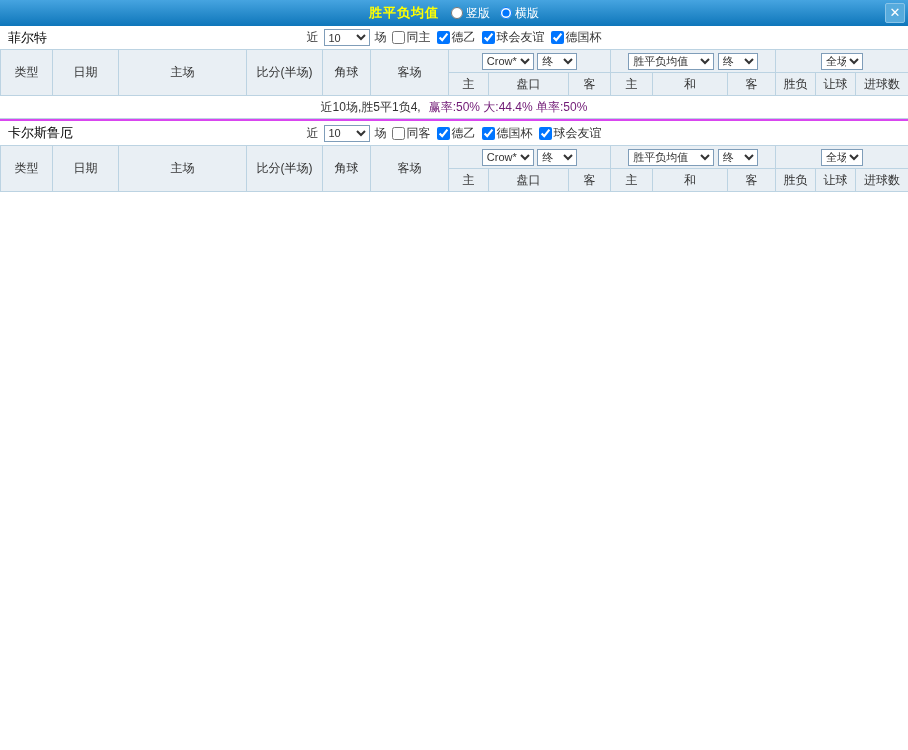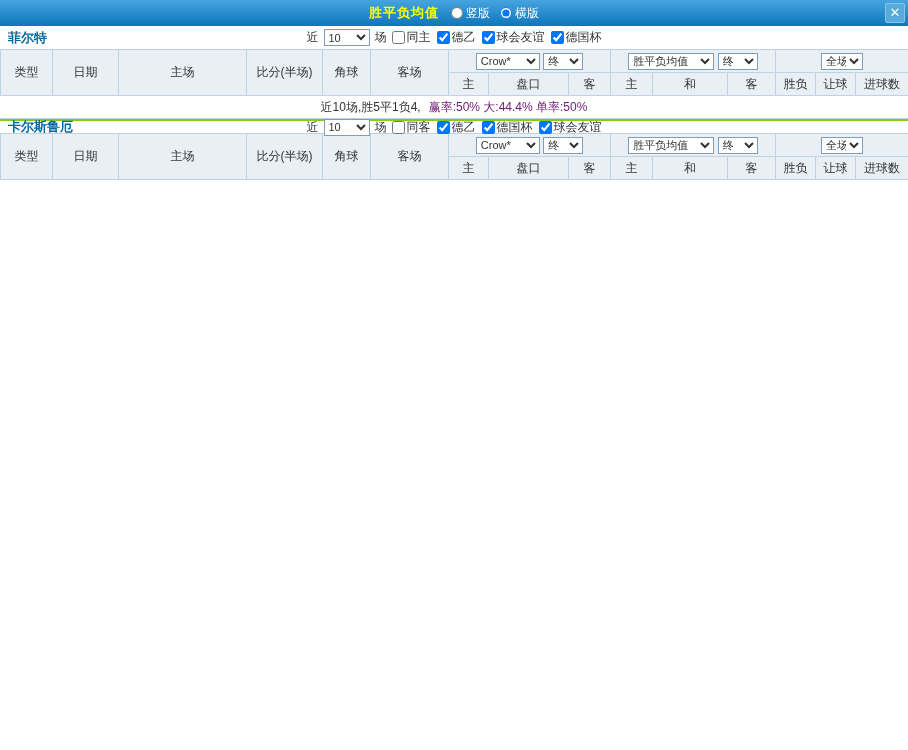--- a/index.html
+++ b/index.html
@@ -9,28 +9,28 @@
 .titlebar{position:relative;height:26px;background:linear-gradient(to bottom,#46a4e0,#0e76ba);
           display:flex;align-items:center;justify-content:center;gap:12px}
 .titlebar .title{color:#ffff00;font-weight:bold;font-size:13px;letter-spacing:1px}
 .radio-group{display:flex;align-items:flex-start;gap:10px;color:#fff}
 .radio-group label{display:inline-flex;align-items:center;gap:3px;cursor:pointer}
 .radio-group input{margin:0;width:12px;height:12px}
 .close-btn{position:absolute;right:3px;top:3px;width:20px;height:20px;line-height:18px;text-align:center;
            background:#57abdd;border:1px solid #8ac4e8;border-radius:2px;color:#fff;font-weight:bold;
            font-size:13px;cursor:pointer}
 .filterbar{position:relative;height:23px;display:flex;align-items:center;justify-content:center;gap:5px;background:#fff}
-.filterbar.second{height:14px;border-top:2px solid #84cc16}
+.filterbar.second{height:26px;border-top:2px solid #d946ef}
 .team-name{position:absolute;left:8px;top:0;height:100%;display:flex;align-items:center;
-           font-weight:bold;font-size:13px;color:#0369a1}
+           font-weight:normal;font-size:13px;color:#000000}
 .filterbar label{display:inline-flex;align-items:center;gap:2px;cursor:pointer}
 .filterbar input[type=checkbox]{margin:0;width:13px;height:13px}
 .checkbox-wrap{display:inline-flex;gap:6px;align-items:flex-start}
 select{font-size:11px;height:17px;border:1px solid #7f9db9;background:#fff;color:#333}
-.sel-count{width:46px}.sel-company{width:64px}.sel-time{width:40px}.sel-europe{width:86px}.sel-scope{width:42px}
+.sel-count{width:46px}.sel-company{width:52px}.sel-time{width:40px}.sel-europe{width:86px}.sel-scope{width:42px}
 table{width:908px;border-collapse:collapse;table-layout:fixed}
 th,td{border:1px solid #bcd3e2;text-align:center;overflow:hidden;white-space:nowrap}
 thead th{background:#e9eff4;font-weight:normal;height:23px;color:#333}
 .th-selects{padding:1px 0}
 .summary{height:23px;line-height:22px;text-align:center;border-bottom:1px solid #bcd3e2;background:#fff}
 .summary .stats{color:#701a75;margin-left:8px}
 </style>
 </head>
 <body>
 

